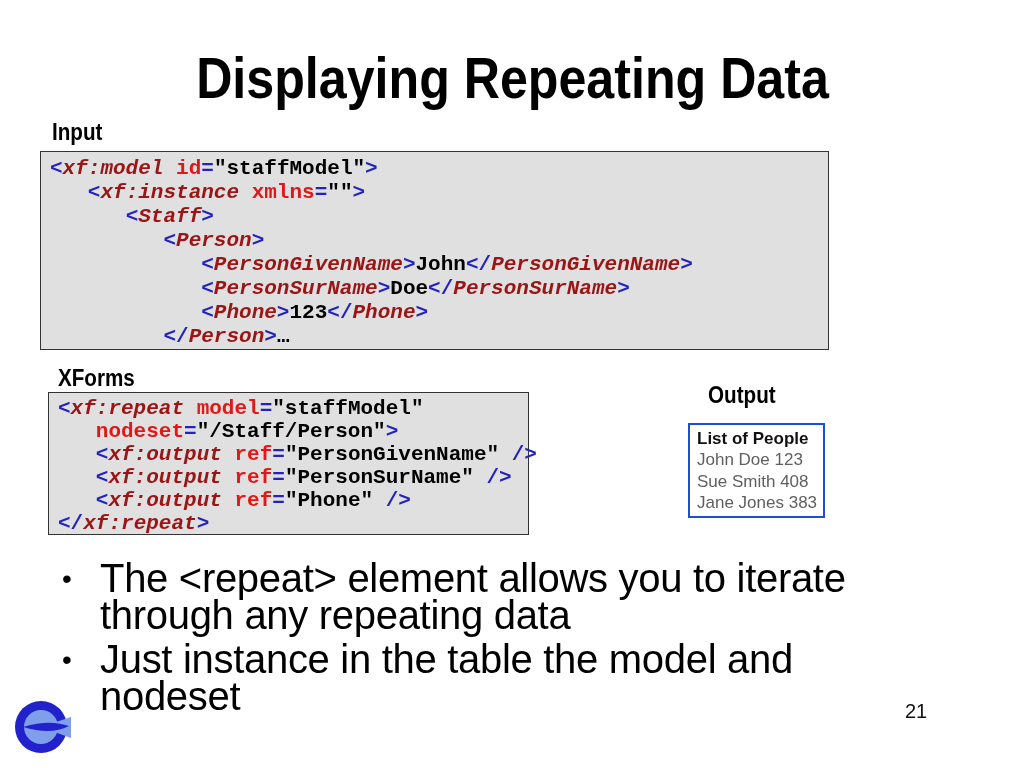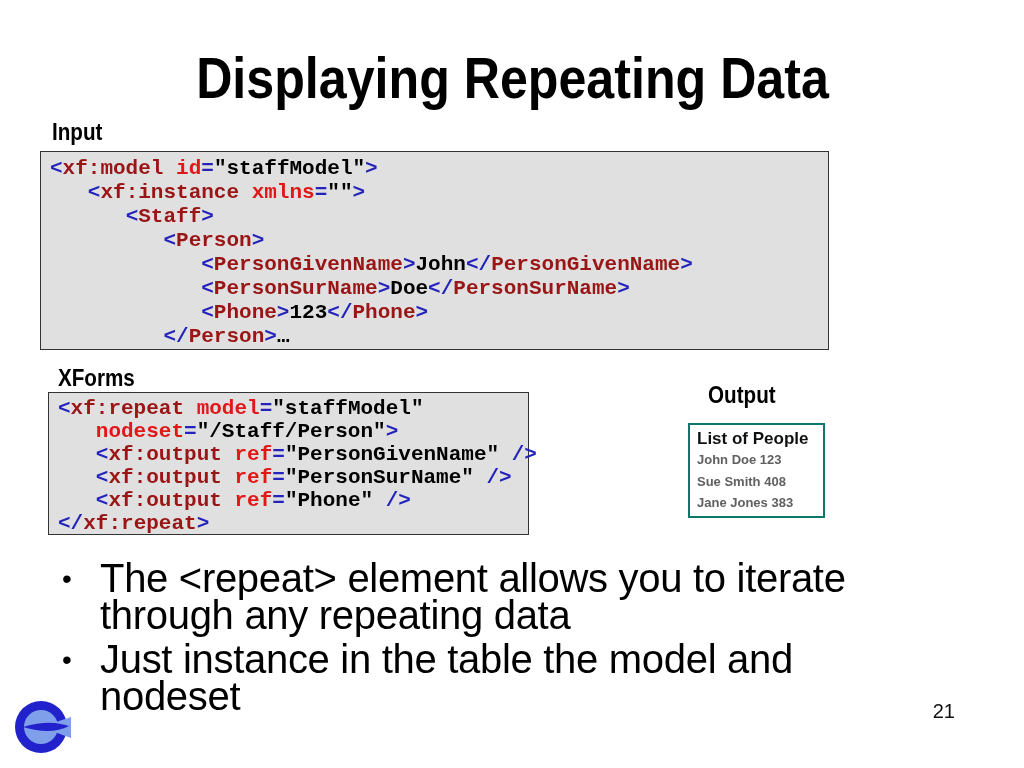--- a/index.html
+++ b/index.html
@@ -28,41 +28,41 @@
   
   .code-box{
     position:absolute;background:var(--code-bg);border:1px solid var(--code-border);
     font-family:"Liberation Mono","DejaVu Sans Mono",monospace;font-weight:bold;
     font-size:21px;white-space:pre;box-sizing:border-box;
   }
   .code-box-1{left:40px;top:151px;width:789px;height:199px;padding:5px 0 0 9px;line-height:24px;}
   .code-box-2{left:48px;top:392px;width:481px;height:143px;padding:4px 0 0 9px;line-height:23px;}
   .code-line{white-space:pre;}
   .seg-b{color:var(--bracket);}
-  .seg-t{color:var(--tag);}
+  .seg-t{color:var(--tag);font-style:italic;}
   .seg-a{color:var(--attr);font-family:Liberation Mono, monospace;}
   .seg-v{color:var(--value);}
 
   
   .output-box{
     position:absolute;left:688px;top:423px;width:137px;height:95px;
-    background:#fff;border:2px solid #0f766e;box-sizing:border-box;padding:3px 0 0 7px;
+    background:#fff;border:2px solid #1d4ed8;box-sizing:border-box;padding:3px 0 0 7px;
   }
   .output-title{font-weight:bold;font-size:17px;line-height:21px;color:#111;}
-  .output-item{font-size:13px;line-height:21.5px;color:var(--output-item);font-weight:bold;}
+  .output-item{font-size:17px;line-height:21.5px;color:var(--output-item);}
 
   
   .bullets{position:absolute;left:62px;top:560px;width:880px;}
   .bullet-row{display:flex;align-items:flex-start;margin-bottom:7px;}
   .bullet-dot{width:38px;flex:0 0 38px;font-size:28px;line-height:37px;}
   .bullet-text{font-size:40px;line-height:37px;letter-spacing:-0.3px;max-width:840px;}
 
   
   .logo{position:absolute;left:13px;top:698px;width:58px;height:58px;}
-  .page-number{position:absolute;left:905px;top:700px;width:50px;text-align:right;font-size:20px;color:#111;}
+  .page-number{position:absolute;left:905px;top:700px;width:50px;text-align:left;font-size:20px;color:#111;}
 </style>
 </head>
 <body>
 
 <div class="slide">
 
   <div class="title-wrap">
     <span class="title">Displaying Repeating Data</span>
   </div>
 

